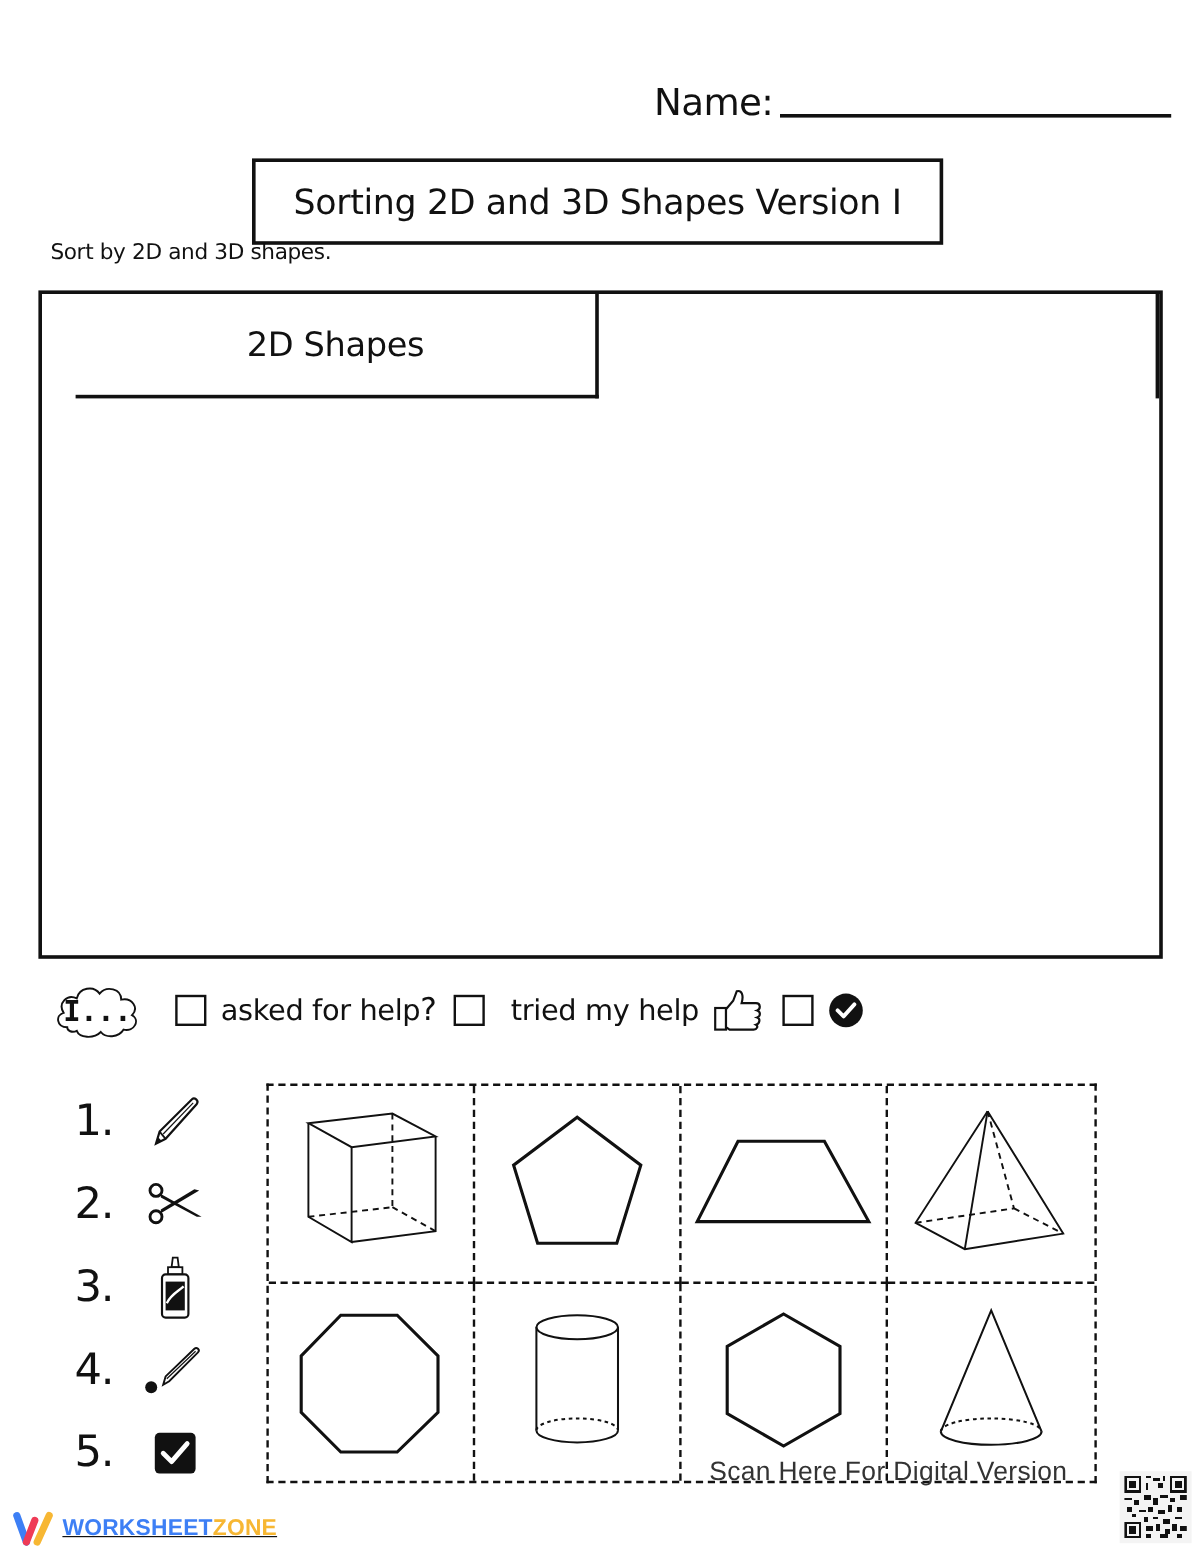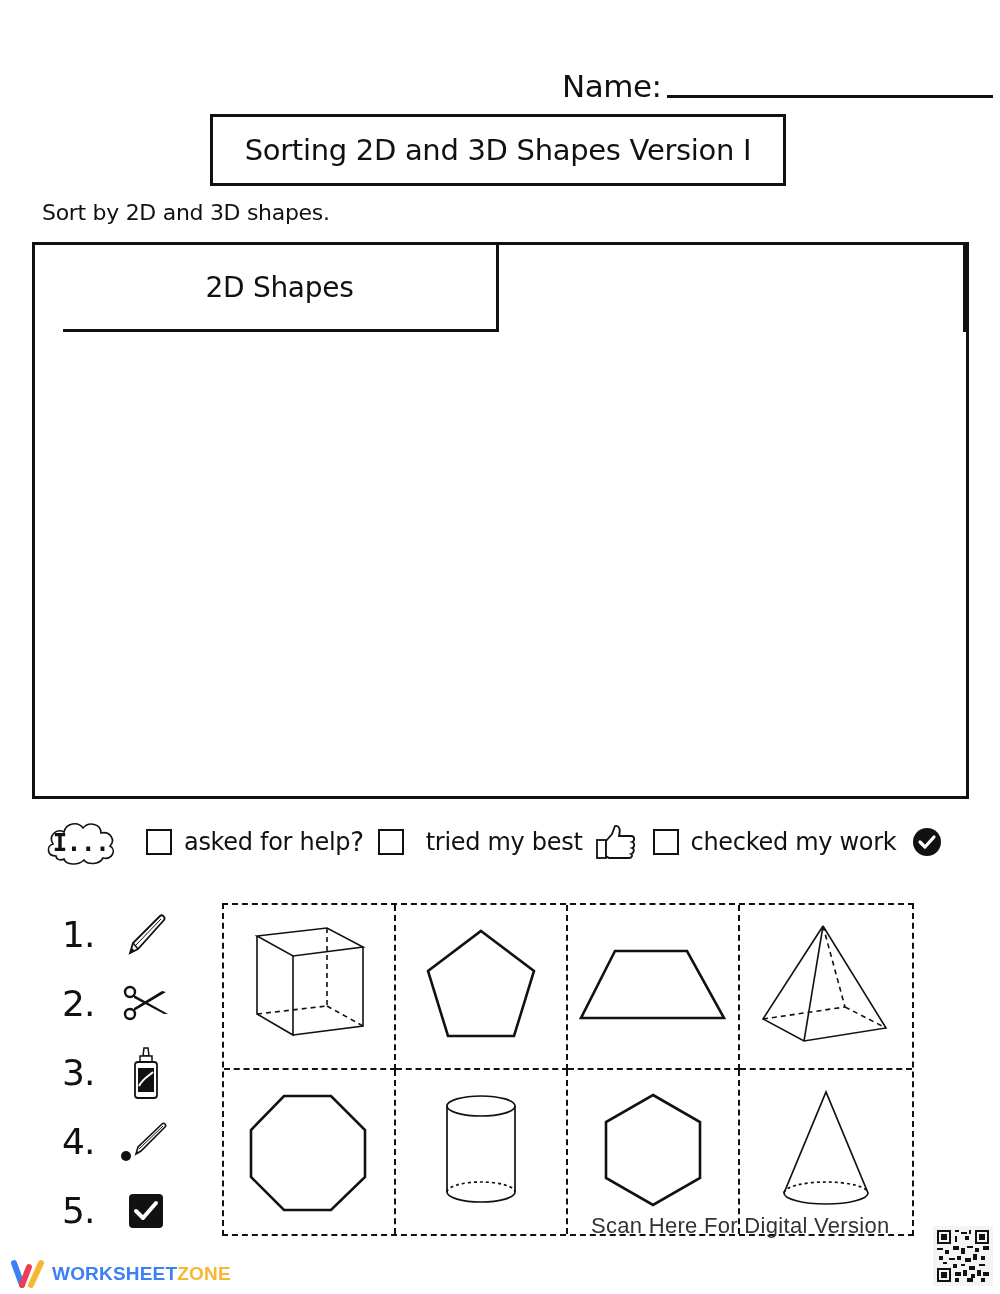--- a/index.html
+++ b/index.html
@@ -1,27 +1,27 @@
 <!DOCTYPE html>
 <html><head>
 <meta charset="utf-8">
 <style>
   * { box-sizing: border-box; margin: 0; padding: 0; }
   html, body { width: 1000px; height: 1294px; background: #ffffff; overflow: hidden; }
   body { position: relative; font-family: "DejaVu Sans", sans-serif; color: #111; }
 
-  .name-row { position: absolute; left: 545px; top: 66px; display: flex; align-items: flex-end; margin-left: 17px; }
+  .name-row { position: absolute; left: 545px; top: 66px; display: flex; align-items: flex-end; }
   .name-label { font-size: 31px; line-height: 40px; letter-spacing: -0.5px; }
   .name-line { width: 326px; height: 3px; background: #111; margin-left: 6px; margin-bottom: 8px; }
 
-  .title-box { position: absolute; left: 210px; top: 114px; width: 576px; height: 72px;
+  .title-box { position: absolute; left: 210px; top: 132px; width: 576px; height: 72px;
     border: 3px solid #111; display: flex; align-items: center; justify-content: center; }
   .title-text { font-size: 29px; letter-spacing: -0.3px; }
 
-  .instructions { position: absolute; left: 42px; top: 200px; font-size: 22px; letter-spacing: -0.3px; }
+  .instructions { position: absolute; left: 42px; top: 200px; font-size: 18px; letter-spacing: -0.3px; }
 
   .sort-table { position: absolute; left: 32px; top: 242px; width: 937px; height: 557px;
     border: 3px solid #111; display: grid; grid-template-columns: 464px 1fr; grid-template-rows: 87px 1fr; }
   .sort-cell { border-color: #111; border-style: solid; border-width: 0; }
   .sort-head { display: flex; align-items: center; justify-content: center; font-size: 28px;
     border-bottom-width: 3px; letter-spacing: -0.3px; }
   .col-left { border-right-width: 3px; margin-left: 28px; }
 
   .reflect-row { position: absolute; left: 44px; top: 818px; width: 920px; height: 48px;
     display: flex; align-items: center; font-size: 24px; letter-spacing: -0.3px; }
@@ -42,21 +42,21 @@
 
   .cut-grid { position: absolute; left: 222px; top: 903px; width: 692px; height: 333px;
     display: grid; grid-template-columns: repeat(4, 1fr); grid-template-rows: repeat(2, 1fr);
     border: 2.5px dashed #111; }
   .cut-cell { border-right: 2.5px dashed #111; border-bottom: 2.5px dashed #111;
     display: flex; align-items: center; justify-content: center; }
   .cut-cell.last-col { border-right: none; }
   .cut-cell.last-row { border-bottom: none; }
 
   .footer-logo { position: absolute; left: 10px; top: 1259px; display: flex; align-items: center; }
-  .logo-text { font-family: "Liberation Sans", sans-serif; font-weight: bold; font-size: 19px; margin-left: 6px; letter-spacing: 0.2px; }
+  .logo-text { font-family: "Liberation Sans", sans-serif; font-weight: bold; font-size: 19px; margin-left: 6px; letter-spacing: 0.2px; text-decoration: underline; }
   .logo-a { color: #3d7ff5; }
   .logo-b { color: #f7b733; }
 
   .scan-text { position: absolute; left: 591px; top: 1213px; font-family: "Liberation Sans", sans-serif;
     font-size: 22px; color: #333; letter-spacing: 0.3px; }
   .qr { position: absolute; left: 933px; top: 1226px; width: 60px; height: 60px; background: #f4f4f4; padding: 4px; }
 </style>
 </head>
 <body>
 
@@ -83,30 +83,29 @@
       <path d="M12 38 C3 38 2 28 9 26 C4 18 12 10 20 14 C22 5 34 3 39 10 C45 3 57 6 57 15 C66 13 72 22 66 28 C73 32 68 42 59 40 C55 47 44 47 40 42 C34 48 22 47 20 41 C16 43 12 41 12 38 Z" fill="none" stroke="#111" stroke-width="1.6"></path>
     </svg>
     <span class="cloud-text">I...</span>
   </div>
 
   <span class="cbox"></span>
   <span class="ref-label">asked for help</span>
   <span class="qmark">?</span>
 
   <span class="cbox"></span>
-  <span class="ref-label" style="margin-left:10px;margin-right:12px">tried my best</span>
+  <span class="ref-label" style="margin-left:10px;margin-right:12px">tried my help</span>
   <span class="ico">
     <svg width="42" height="36" viewBox="0 0 42 36">
       <rect x="2" y="16" width="9" height="18" fill="#fff" stroke="#111" stroke-width="1.8"></rect>
       <path d="M11 17 L17 10 L20 2 C24 1 26 5 24 12 L36 12 C40 12 40 17 37 18 C40 19 40 23 37 24 C40 25 39 29 36 30 C38 31 37 34 34 34 L14 34 L11 32 Z" fill="#fff" stroke="#111" stroke-width="1.8"></path>
     </svg>
   </span>
 
   <span class="cbox"></span>
-  <span class="ref-label" style="margin-right:16px">checked my work</span>
   <span class="ico">
     <svg width="30" height="30" viewBox="0 0 30 30">
       <circle cx="15" cy="15" r="14" fill="#111"></circle>
       <path d="M8 15 L13 20 L22 10" fill="none" stroke="#fff" stroke-width="3.2" stroke-linecap="round" stroke-linejoin="round"></path>
     </svg>
   </span>
 </div>
 
 <div class="steps">
   <div class="step">

